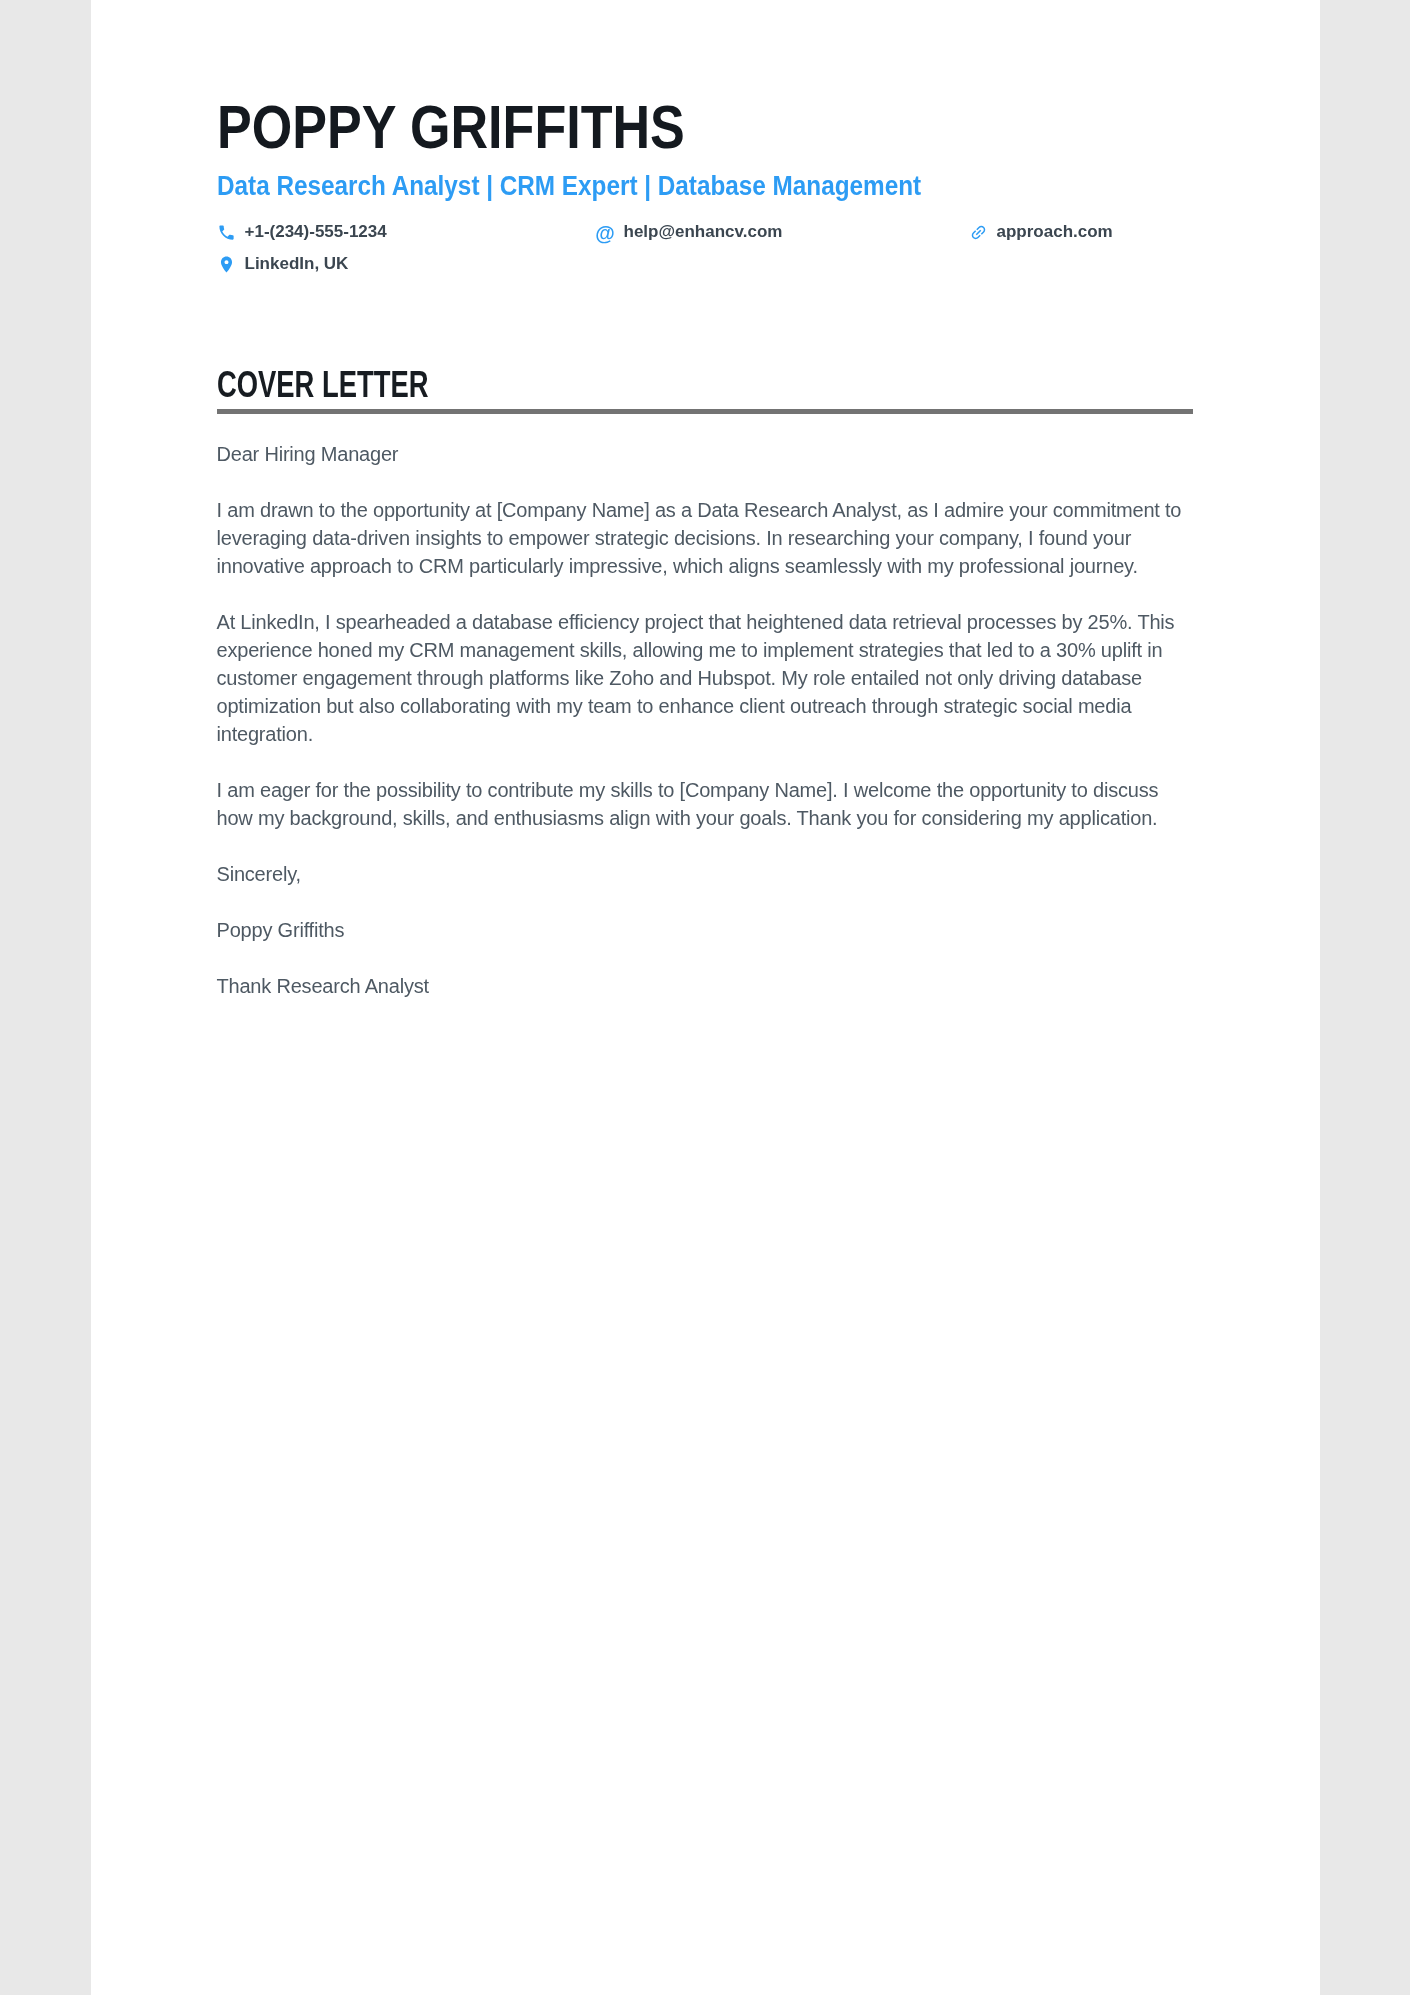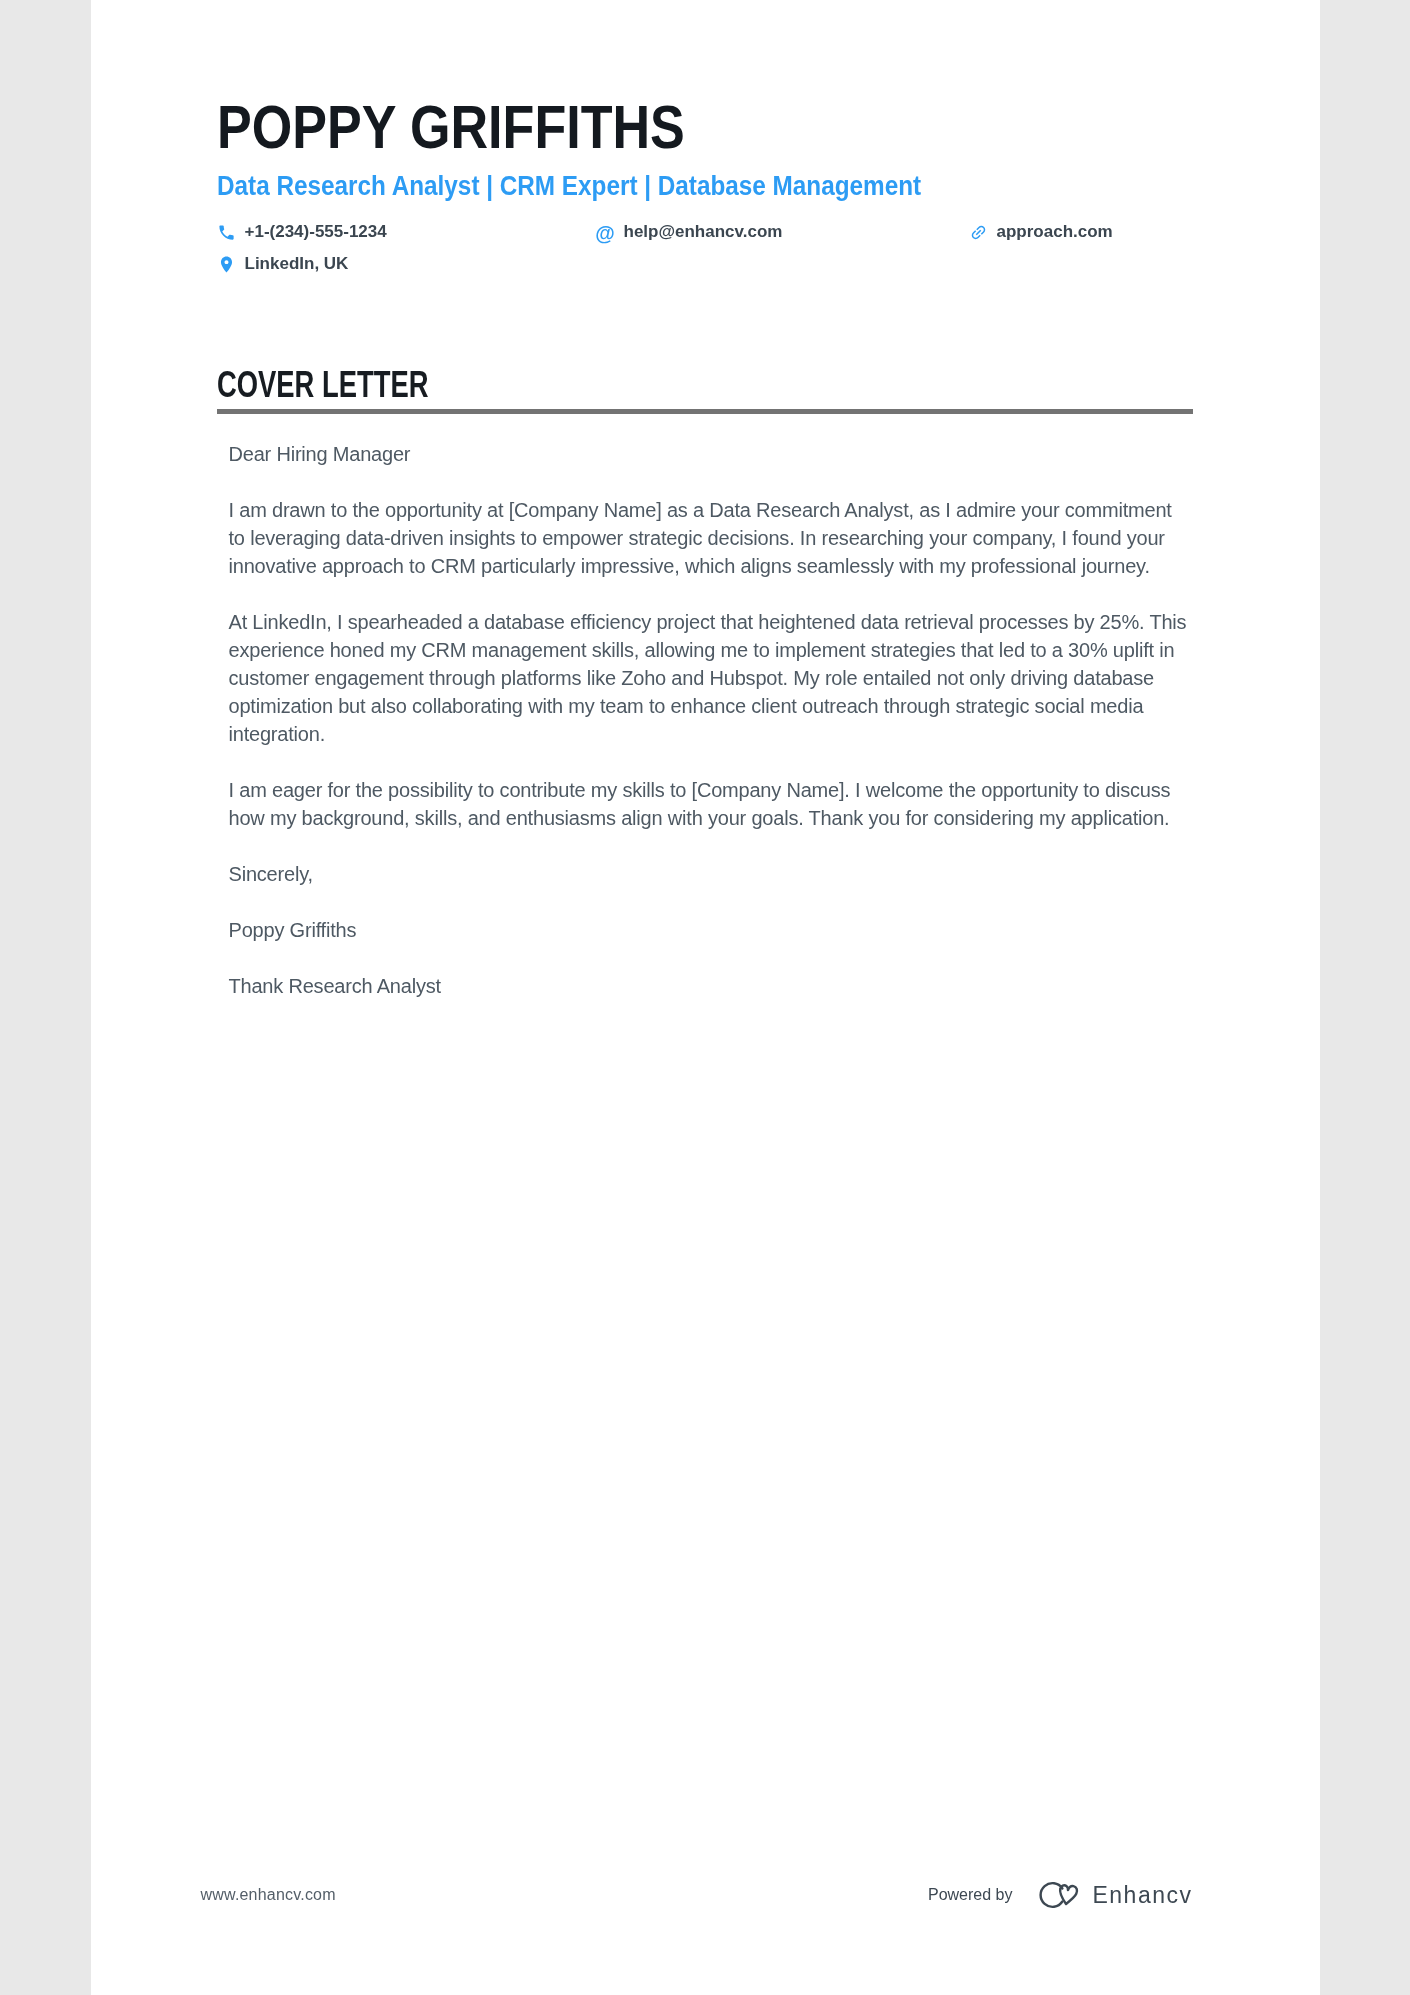--- a/index.html
+++ b/index.html
@@ -72,21 +72,20 @@
     transform-origin: left center;
     white-space: nowrap;
   }
   .letter-body { margin-top: 26px; }
   .letter-body p {
     font-size: 20px;
     line-height: 28px;
     color: #4e5963;
     margin-bottom: 28px;
     letter-spacing: -0.2px;
-    margin-left: 12px;
   }
   .footer {
     position: absolute;
     left: 110px;
     right: 127px;
     bottom: 82px;
     display: flex;
     align-items: center;
     justify-content: space-between;
   }
@@ -165,26 +164,13 @@
       <p>I am drawn to the opportunity at [Company Name] as a Data Research Analyst, as I admire your commitment to leveraging data-driven insights to empower strategic decisions. In researching your company, I found your innovative approach to CRM particularly impressive, which aligns seamlessly with my professional journey.</p>
       <p>At LinkedIn, I spearheaded a database efficiency project that heightened data retrieval processes by 25%. This experience honed my CRM management skills, allowing me to implement strategies that led to a 30% uplift in customer engagement through platforms like Zoho and Hubspot. My role entailed not only driving database optimization but also collaborating with my team to enhance client outreach through strategic social media integration.</p>
       <p>I am eager for the possibility to contribute my skills to [Company Name]. I welcome the opportunity to discuss how my background, skills, and enthusiasms align with your goals. Thank you for considering my application.</p>
       <p>Sincerely,</p>
       <p>Poppy Griffiths</p>
       <p>Thank Research Analyst</p>
     </div>
 
   </div>
 
-  <div class="footer">
-    <span class="footer-site">www.enhancv.com</span>
-    <div class="powered">
-      <span class="powered-label">Powered by</span>
-      <div class="brand">
-        <svg viewBox="0 0 66 44">
-          <path d="M42 14 A 14.5 14.5 0 1 0 42 30" fill="none" stroke="#3d4852" stroke-width="3" stroke-linecap="round"></path>
-          <path d="M46.5 33 C 42.5 27 38 20.5 39.4 14.5 C 40.4 10.4 44.2 8.9 46.9 11 C 48.4 12.2 49.1 14 48.9 16 C 50.1 12.8 52.7 10.7 55.6 11.2 C 59.5 11.9 61 16.2 59 20.6 C 57.2 24.6 51.6 29 46.5 33 Z" fill="none" stroke="#3d4852" stroke-width="3" stroke-linejoin="round"></path>
-        </svg>
-        <span class="brand-word">Enhancv</span>
-      </div>
-    </div>
-  </div>
 </div>
 
 </body></html>

